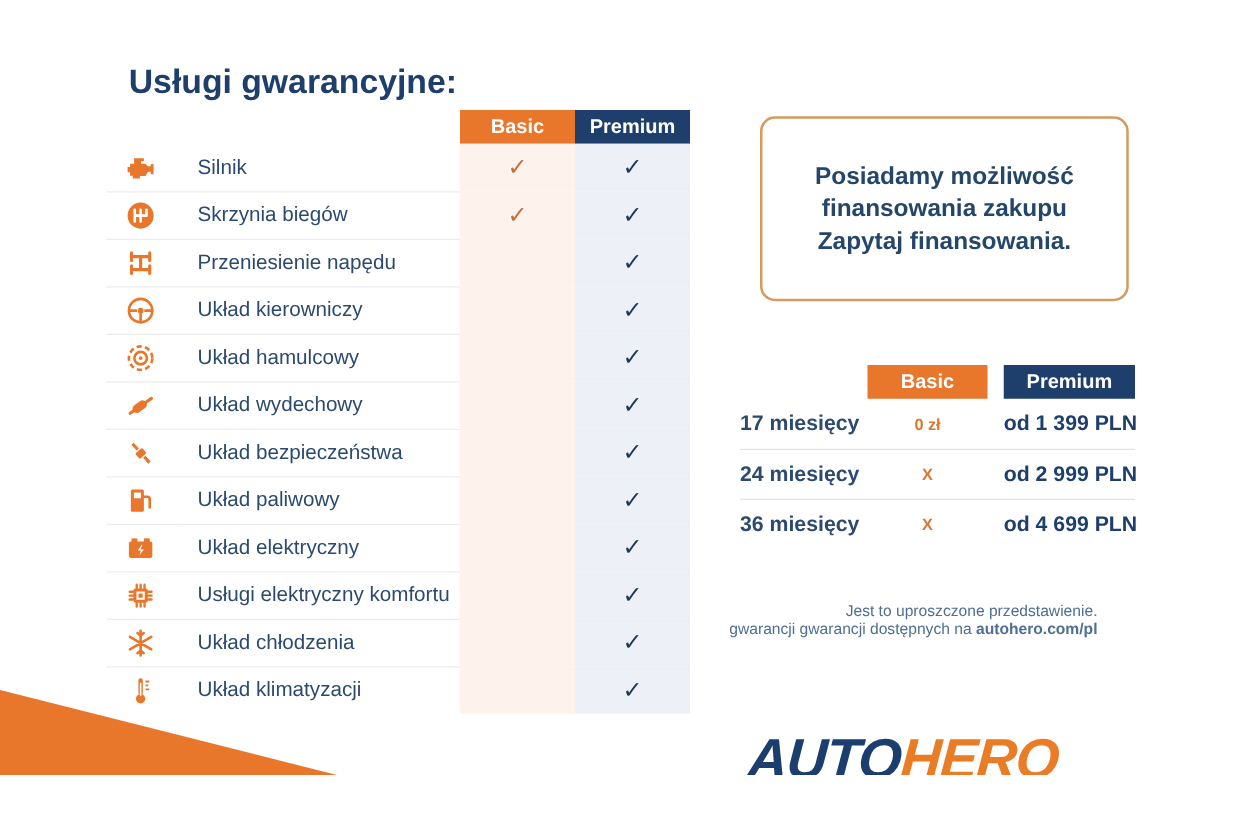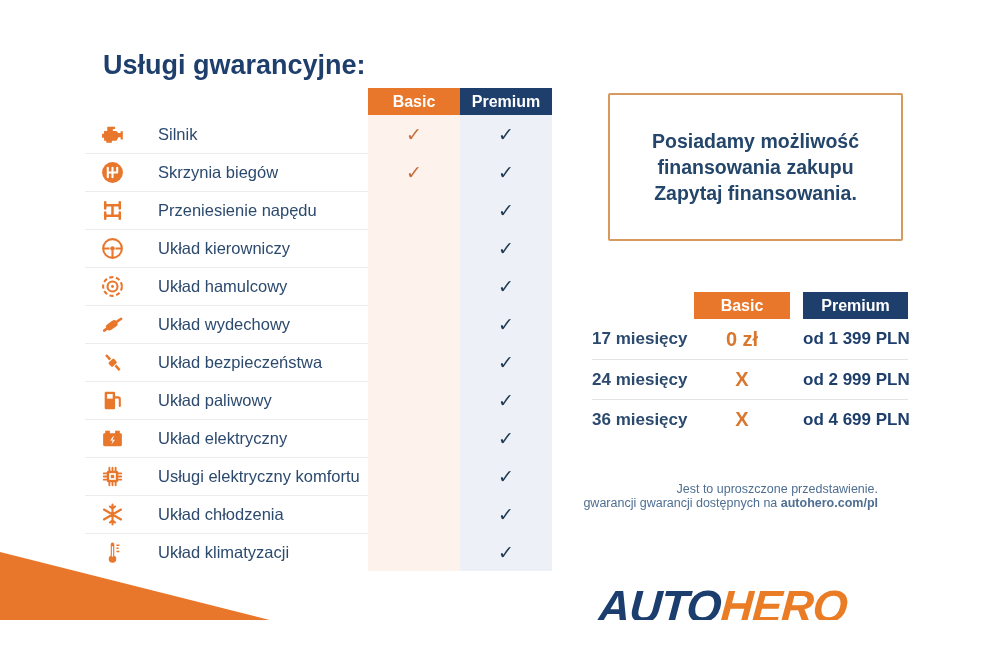--- a/index.html
+++ b/index.html
@@ -30,35 +30,35 @@
   .icon svg{width:25px;height:25px;}
   .cell-label{padding-left:15px;font-size:16.5px;color:var(--text-navy);}
   .cell-basic{background:var(--basic-bg);justify-content:center;}
   .cell-premium{background:var(--premium-bg);justify-content:center;}
   .check{font-size:19px;font-weight:700;line-height:1;}
   .cell-basic .check{color:var(--check-basic);}
   .cell-premium .check{color:var(--check-premium);}
 
   
   .promo-box{position:absolute;left:608px;top:93px;width:295px;height:148px;
-    border:2px solid var(--box-border);border-radius:2px;
+    border:2px solid var(--box-border);border-radius:12px;
     display:flex;flex-direction:column;align-items:center;justify-content:center;
     text-align:center;}
   .promo-box .line{font-size:19.5px;font-weight:700;color:#24466b;line-height:26px;white-space:nowrap;}
 
   
   .ptable{position:absolute;left:592px;top:292px;width:316px;}
   .phead{display:grid;grid-template-columns:102px 96px 13px 105px;height:27px;}
   .pbadge{height:27px;display:flex;align-items:center;justify-content:center;color:#fff;font-size:16px;font-weight:700;}
   .pbadge.basic{background:var(--orange);}
   .pbadge.premium{background:var(--navy);}
   .prow{display:grid;grid-template-columns:102px 96px 13px 105px;height:40px;align-items:center;}
   .prow + .prow{border-top:1px solid #e3e3e3;}
   .prow .period{font-size:17px;font-weight:700;color:var(--text-navy);}
-  .prow .pbasic{text-align:center;font-size:20px;font-weight:700;color:#d9772e;}
+  .prow .pbasic{text-align:center;font-size:13px;font-weight:700;color:#d9772e;}
   .prow .ppremium{grid-column:4;text-align:center;font-size:17px;font-weight:700;color:var(--navy);white-space:nowrap;}
 
   
   .fineprint{position:absolute;right:122px;top:483px;width:340px;text-align:right;
     font-size:12.5px;line-height:13.6px;color:var(--fineprint);}
   .fineprint b{font-weight:700;}
 
   
   .autohero-logo{position:absolute;left:598px;top:581px;font-size:45px;font-weight:700;
     font-style:italic;letter-spacing:-1px;transform:skewX(-4deg);white-space:nowrap;}

